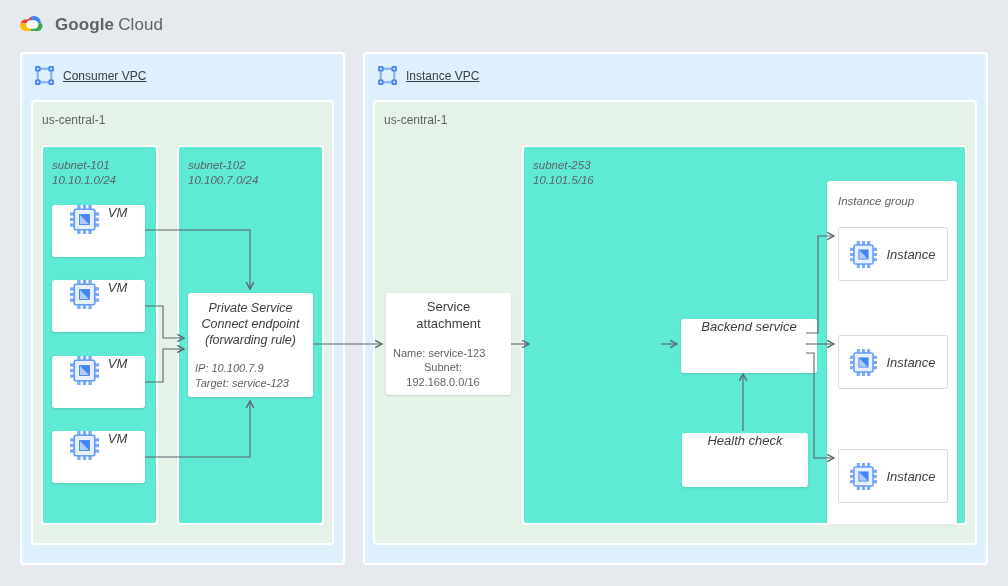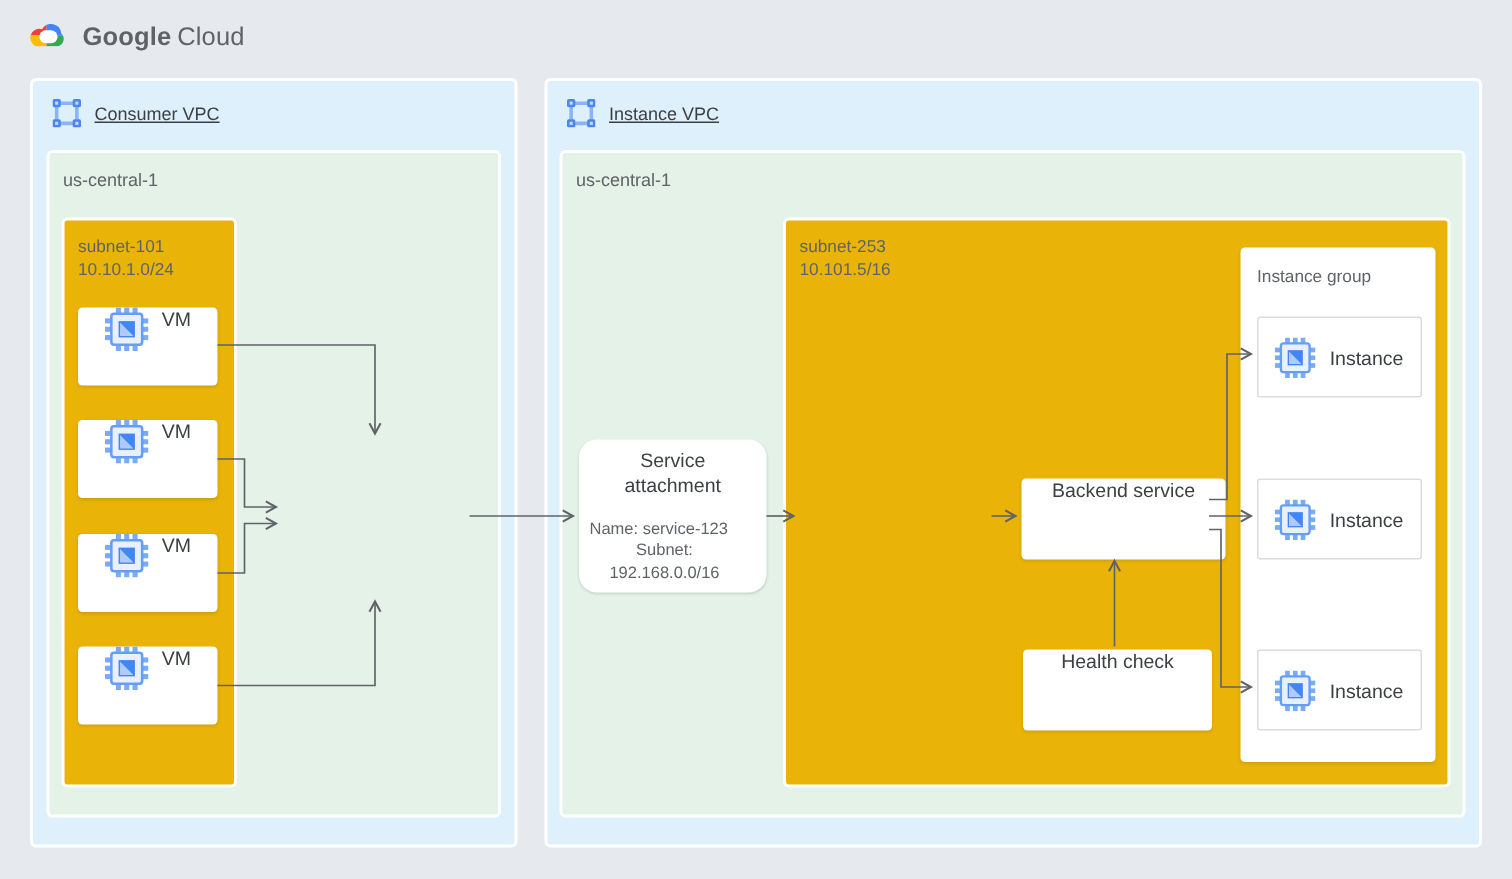--- a/index.html
+++ b/index.html
@@ -13,38 +13,38 @@
   .brand{position:absolute;left:18px;top:13px;display:flex;align-items:center;gap:9px;}
   .brand-text{font-size:17px;color:#5f6368;letter-spacing:.1px;}
   .brand-text .g{font-weight:700;}
   .brand-text .c{font-weight:400;margin-left:4px;}
   
   .vpc{position:absolute;background:#def0fb;border:2px solid #fff;border-radius:4px;box-sizing:border-box;}
   .vpc-header{position:absolute;left:13px;top:12px;display:flex;align-items:center;gap:9px;text-decoration:underline;}
   .vpc-label{font-size:12px;color:#3c4043;}
   .region{position:absolute;background:#e4f2e8;border:2px solid #fff;border-radius:4px;box-sizing:border-box;}
   .region-label{position:absolute;left:9px;top:11px;font-size:12px;color:#5f6368;}
-  .subnet{position:absolute;background:#eab308;border:2px solid #fff;border-radius:4px;box-sizing:border-box;}
+  .subnet{position:absolute;background:#5eead4;border:2px solid #fff;border-radius:4px;box-sizing:border-box;font-style:italic;}
   .subnet-label{position:absolute;left:9px;top:11px;font-size:11.5px;line-height:1.3;color:#5f6368;white-space:pre-line;}
   
   .box{
     position:absolute;background:#fff;border-radius:3px;box-sizing:border-box;
     box-shadow:0 1px 2px rgba(60,64,67,.18);
     display:flex;align-items:flex-start;justify-content:center;
   }
   .node-label{font-size:13px;color:#3c4043;text-align:center;}
   .icon-box{gap:9px;}
   .detail-box{flex-direction:column;padding:8px 7px;}
   .detail-title{font-size:12.5px;line-height:1.3;color:#3c4043;text-align:center;}
   .divider{width:78%;height:1px;background:#e3e3e3;margin:7px 0 6px 0;}
   .detail-sub{font-size:11px;line-height:1.32;color:#5f6368;text-align:center;}
   .two-line .l1{font-size:12.5px;color:#3c4043;text-align:center;line-height:1.35;}
   .two-line .l2{font-size:12.5px;color:#3c4043;text-align:center;line-height:1.35;}
   
-  .igroup{position:absolute;background:#fff;border-radius:3px;box-sizing:border-box;box-shadow:0 1px 2px rgba(60,64,67,.14);}
+  .igroup{position:absolute;background:#fff;border-radius:3px;box-sizing:border-box;box-shadow:0 1px 2px rgba(60,64,67,.14);margin-top:16px;}
   .igroup-label{position:absolute;left:11px;top:14px;font-size:11.5px;color:#5f6368;}
   .instance{
     position:absolute;background:#fff;border:1px solid #dadce0;border-radius:2px;box-sizing:border-box;
     display:flex;align-items:center;justify-content:center;gap:9px;box-shadow:none;
   }
   
   .arrows{position:absolute;left:0;top:0;pointer-events:none;}
 </style>
 </head>
 <body>
@@ -197,20 +197,30 @@
                 </g>
               <rect x="3.5" y="3.5" width="17" height="17" rx="1.5" fill="#e8f0fe" stroke="#669df6" stroke-width="1.4"></rect>
               <rect x="7.5" y="7.5" width="9" height="9" fill="#4285f4"></rect>
               <path d="M8.3,8.3 L8.3,15.7 L15.7,15.7 Z" fill="#aecbfa"></path>
             </svg>
           </span>
           <span class="node-label">VM</span>
         </div>
       </div>
 
+      <div class="subnet" style="left:144px;top:43px;width:147px;height:380px;">
+        <div class="subnet-label"><span>subnet-102</span><br><span>10.100.7.0/24</span></div>
+
+        <div class="box detail-box" style="left:9px;top:146px;width:125px;height:104px;">
+          <div class="detail-title">Private Service Connect endpoint (forwarding rule)</div>
+          <div class="divider"></div>
+          <div class="detail-sub">IP: 10.100.7.9</div>
+          <div class="detail-sub">Target: service-123</div>
+        </div>
+      </div>
     </div>
   </div>
 
   <div class="vpc" style="left:363px;top:52px;width:625px;height:513px;">
     <div class="vpc-header">
       <span style="display:inline-flex;">
         <svg width="19" height="19" viewBox="0 0 24 24">
           <g stroke="#8ab4f8" stroke-width="3">
             <line x1="3.5" y1="3.5" x2="20.5" y2="3.5"></line>
             <line x1="3.5" y1="20.5" x2="20.5" y2="20.5"></line>
@@ -230,21 +240,21 @@
             <rect x="19.2" y="19.2" width="2.6" height="2.6"></rect>
           </g>
         </svg>
       </span>
       <span class="vpc-label">Instance VPC</span>
     </div>
 
     <div class="region" style="left:8px;top:46px;width:604px;height:445px;">
       <div class="region-label">us-central-1</div>
 
-      <div class="box detail-box" style="left:11px;top:191px;width:125px;height:102px;border-radius:12px;">
+      <div class="box detail-box" style="left:11px;top:191px;width:125px;height:102px;">
         <div class="detail-title" style="font-size:13px;">Service attachment</div>
         <div class="divider"></div>
         <div class="detail-sub">Name: service-123</div>
         <div class="detail-sub" style="max-width:100px;">Subnet: 192.168.0.0/16</div>
       </div>
 
       <div class="subnet" style="left:147px;top:43px;width:445px;height:380px;">
         <div class="subnet-label"><span>subnet-253</span><br><span>10.101.5/16</span></div>
 
 

